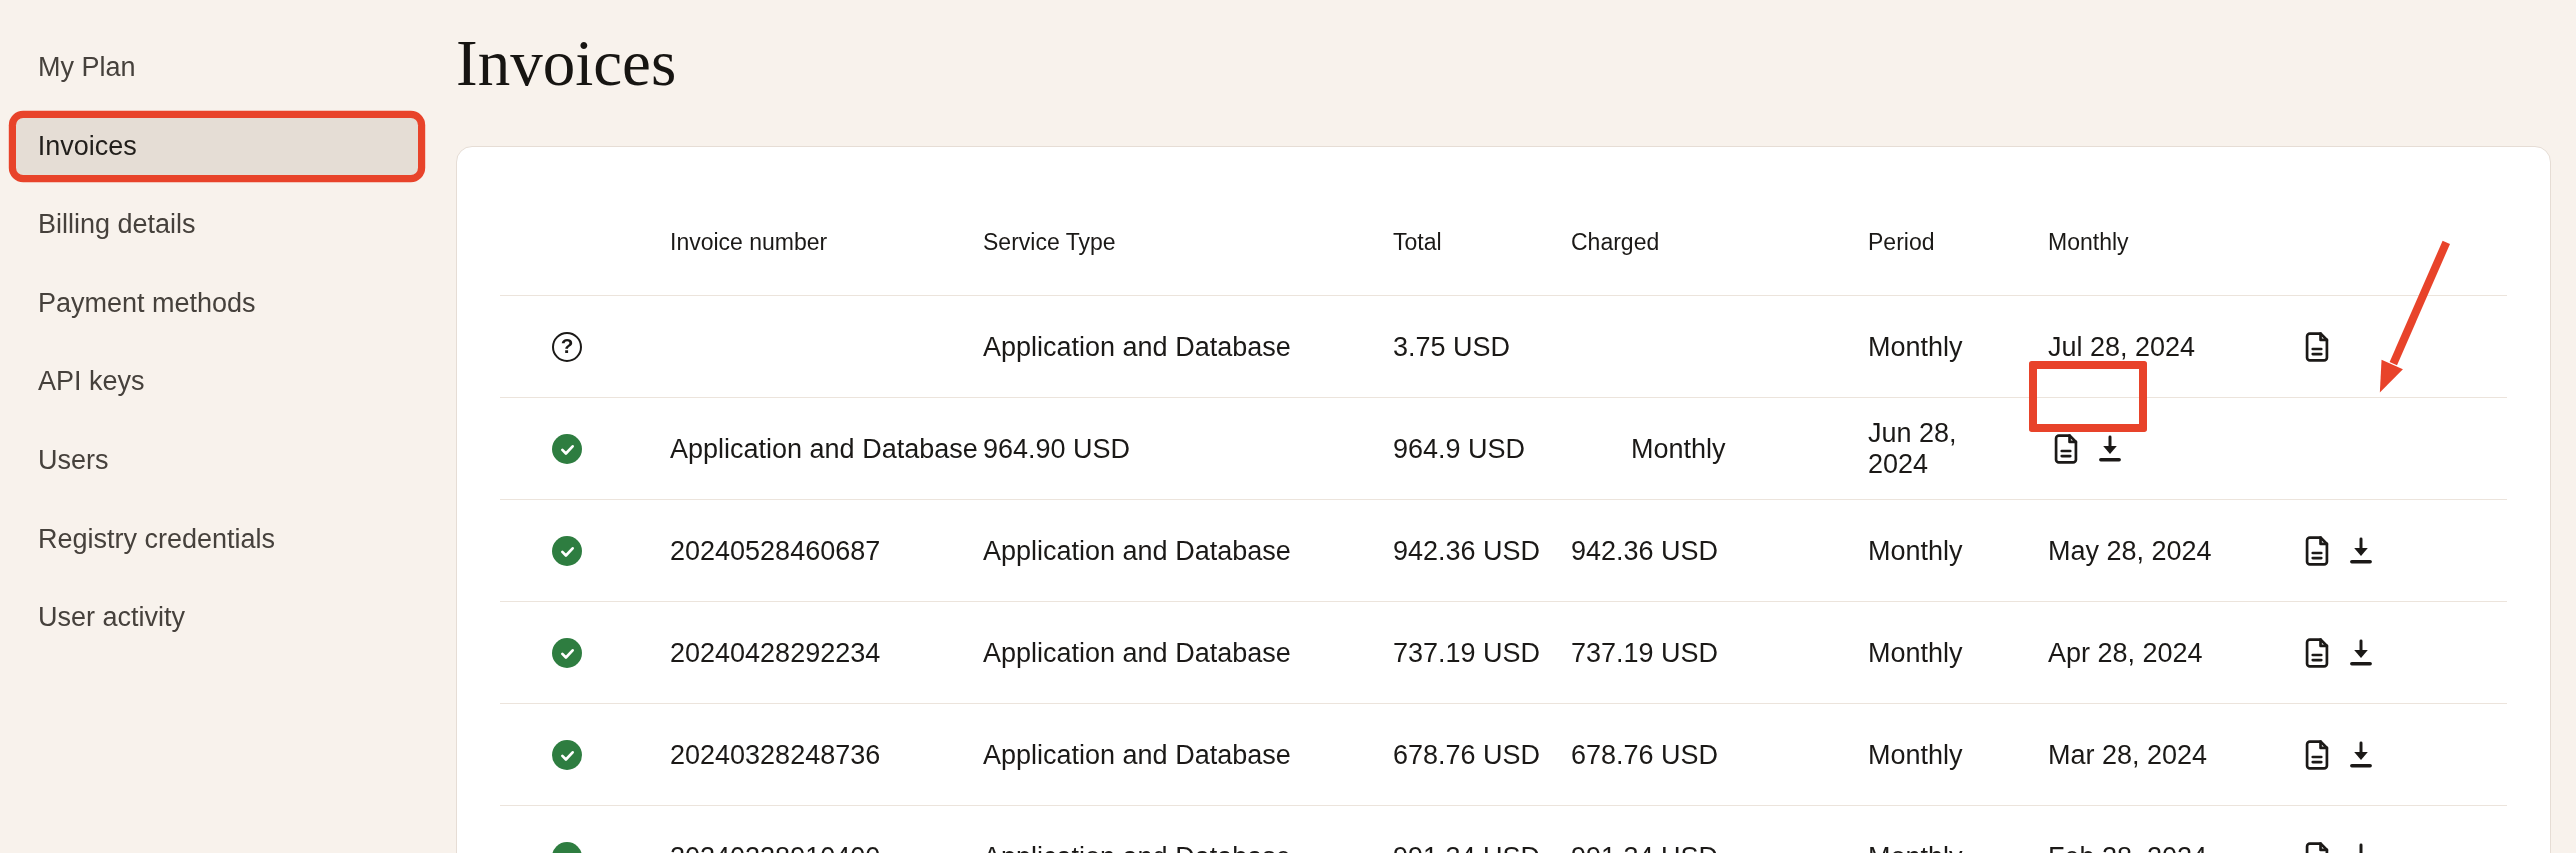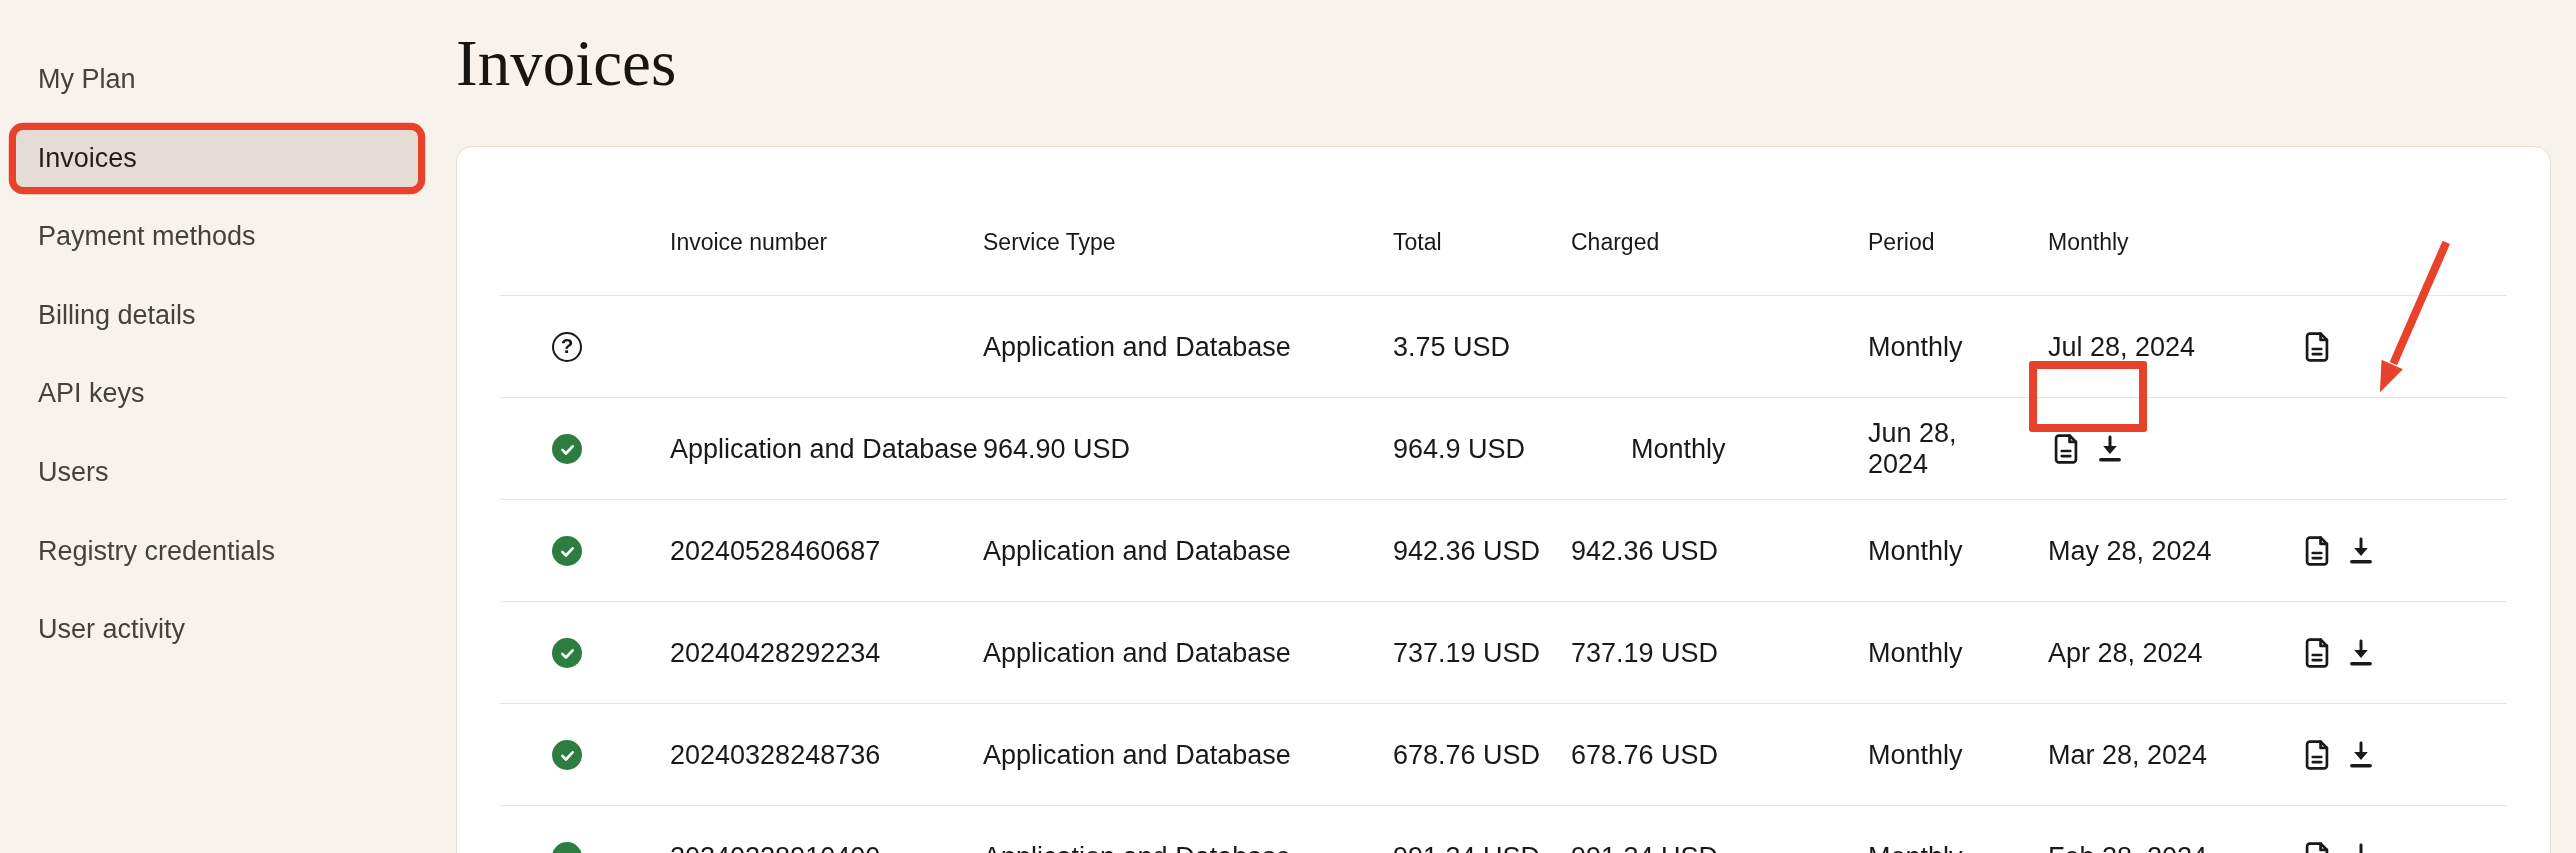--- a/index.html
+++ b/index.html
@@ -8,21 +8,21 @@
     background:#f8f2ec;
     font-family:"Liberation Sans", sans-serif;
     color:#1b1917;
     position:relative;
   }
 
   
   .sidebar {
     position:absolute; left:0; top:0; width:454px; height:853px;
   }
-  .sidebar-nav { position:absolute; left:9px; top:51px; width:417px; }
+  .sidebar-nav { position:absolute; left:9px; top:39px; width:417px; }
   .sidebar-item {
     height:57px; display:flex; align-items:center;
     padding-left:29px; margin-bottom:21.6px;
     font-size:27px; font-weight:500; color:#46413c;
     border-radius:9px; cursor:pointer; width:417px;
   }
   .sidebar-item.active {
     width:402px; margin-left:7.2px; padding-left:21.6px;
     background:#e5ddd5; color:#211e1b;
     box-shadow:0 0 0 7.2px var(--annot, #e8432a);
@@ -86,24 +86,24 @@
 
 <nav class="sidebar">
   <div class="sidebar-nav">
       <div class="sidebar-item">
     <span>My Plan</span>
   </div>
       <div class="sidebar-item active">
     <span>Invoices</span>
   </div>
       <div class="sidebar-item">
+    <span>Billing details</span>
+  </div>
+      <div class="sidebar-item">
     <span>Payment methods</span>
-  </div>
-      <div class="sidebar-item">
-    <span>Billing details</span>
   </div>
       <div class="sidebar-item">
     <span>API keys</span>
   </div>
       <div class="sidebar-item">
     <span>Users</span>
   </div>
       <div class="sidebar-item">
     <span>Registry credentials</span>
   </div>

